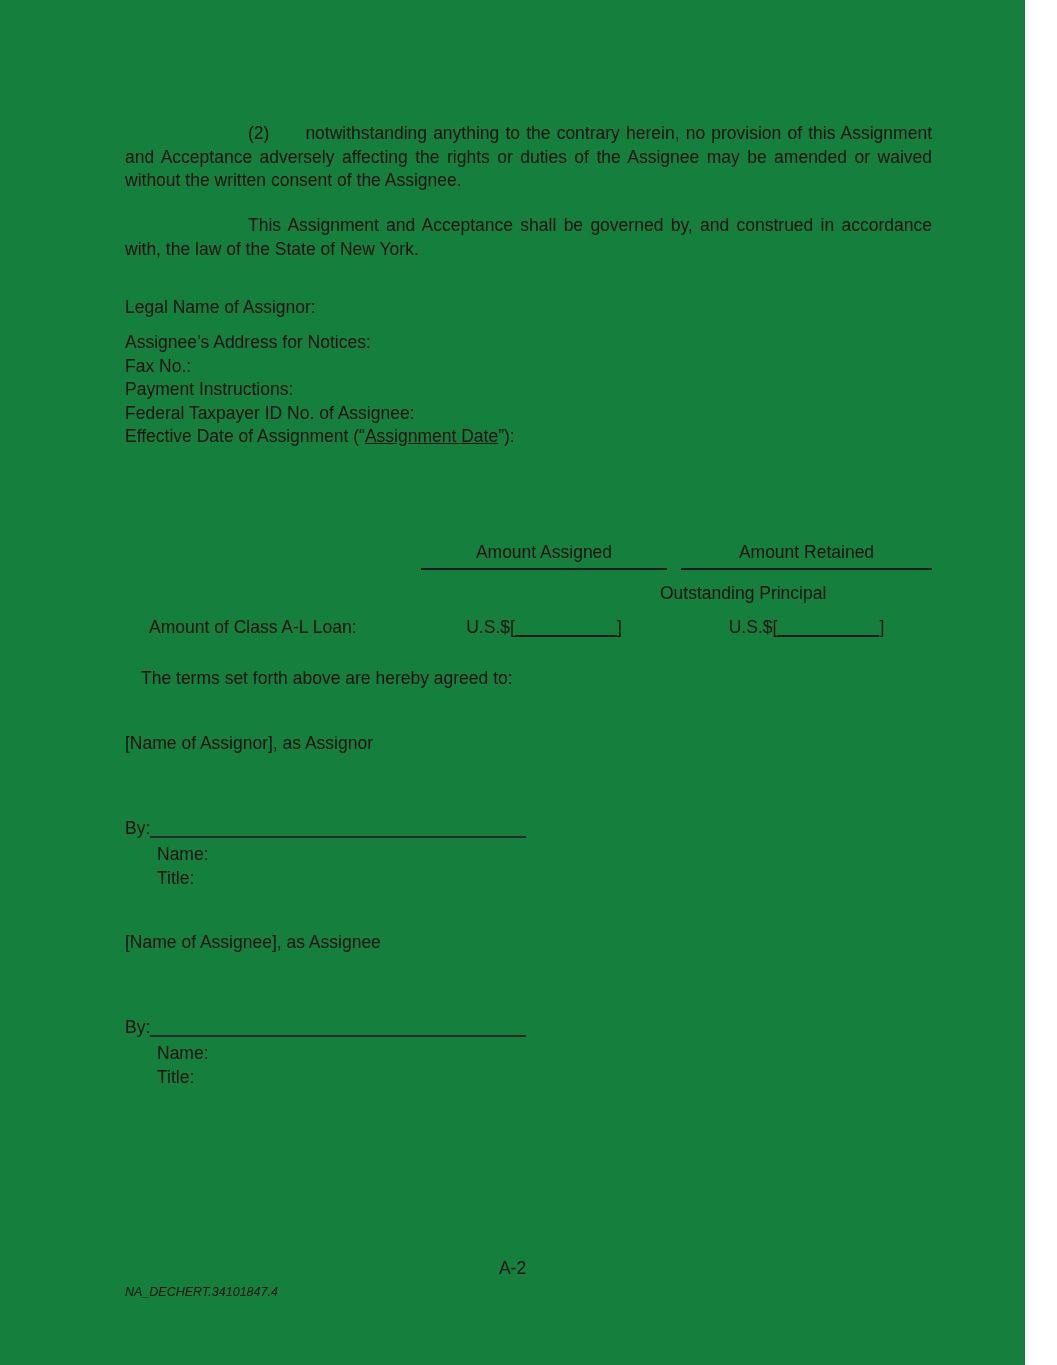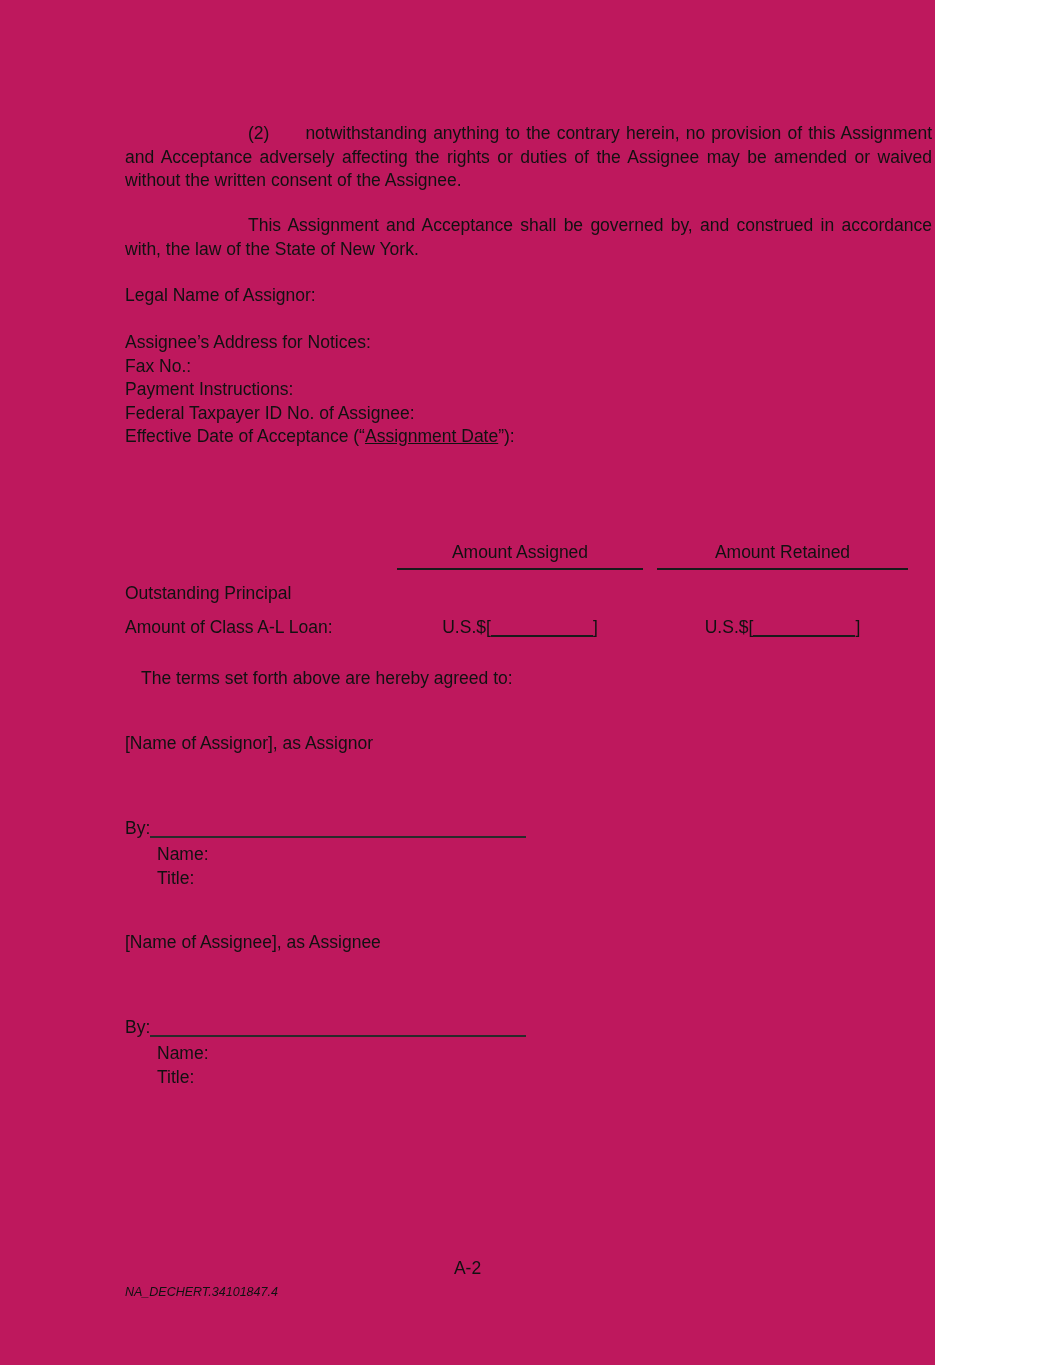--- a/index.html
+++ b/index.html
@@ -2,44 +2,44 @@
 <html><head>
 <meta charset="utf-8">
 <style>
   html, body {
     margin: 0;
     padding: 0;
     background: #ffffff;
   }
   .page {
     position: relative;
-    width: 935px;
+    width: 1025px;
     height: 1365px;
-    background: #be185d;
+    background: #15803d;
     font-family: "Liberation Sans", sans-serif;
     font-size: 17.5px;
     line-height: 23.5px;
     color: #111111;
     overflow: hidden;
   }
   .abs { position: absolute; }
   .body-col { left: 125px; width: 807px; }
   .para {
     text-align: justify;
     text-indent: 123px;
   }
   .tab-spacer {
     display: inline-block;
     width: 36px;
   }
   .field-line { white-space: nowrap; }
   .u { text-decoration: underline; }
 
   
-  .amt-row { display: flex; }
+  .amt-row { display: flex; justify-content: flex-end; }
   .amt-col1 { width: 272px; flex: none; }
   .amt-col2 { width: 246px; flex: none; text-align: center; }
   .amt-gap  { width: 14px;  flex: none; }
   .amt-col3 { width: 251px; flex: none; text-align: center; }
   .col-head {
     display: block;
     padding-bottom: 3px;
     border-bottom: 2px solid #1a1a1a;
   }
   .amt-blank {
@@ -77,29 +77,29 @@
 <body>
 
 <div class="page">
 
   <p class="abs body-col para" style="top:122px; margin:0;">
     <span>(2)</span><span class="tab-spacer"></span><span>notwithstanding anything to the contrary herein, no provision of this Assignment and Acceptance adversely affecting the rights or duties of the Assignee may be amended or waived without the written consent of the Assignee.</span>
   </p>
 
   <p class="abs body-col para" style="top:214px; margin:0;">This Assignment and Acceptance shall be governed by, and construed in accordance with, the law of the State of New York.</p>
 
-  <div class="abs body-col field-line" style="top:284px;">Legal Name of Assignor:</div>
+  <div class="abs body-col field-line" style="top:296px;">Legal Name of Assignor:</div>
 
   <div class="abs body-col" style="top:331px;">
     <div class="field-line">Assignee’s Address for Notices:</div>
     <div class="field-line">Fax No.:</div>
     <div class="field-line">Payment Instructions:</div>
     <div class="field-line">Federal Taxpayer ID No. of Assignee:</div>
     <div class="field-line">
-      <span>Effective Date of Acceptance (“</span><span class="u">Assignment Date</span><span>”):</span>
+      <span>Effective Date of Assignment (“</span><span class="u">Assignment Date</span><span>”):</span>
     </div>
   </div>
 
   <div class="abs body-col" style="top:541px;">
     <div class="amt-row">
       <div class="amt-col1"></div>
       <div class="amt-col2">
         <span class="col-head">Amount Assigned</span>
       </div>
       <div class="amt-gap"></div>

